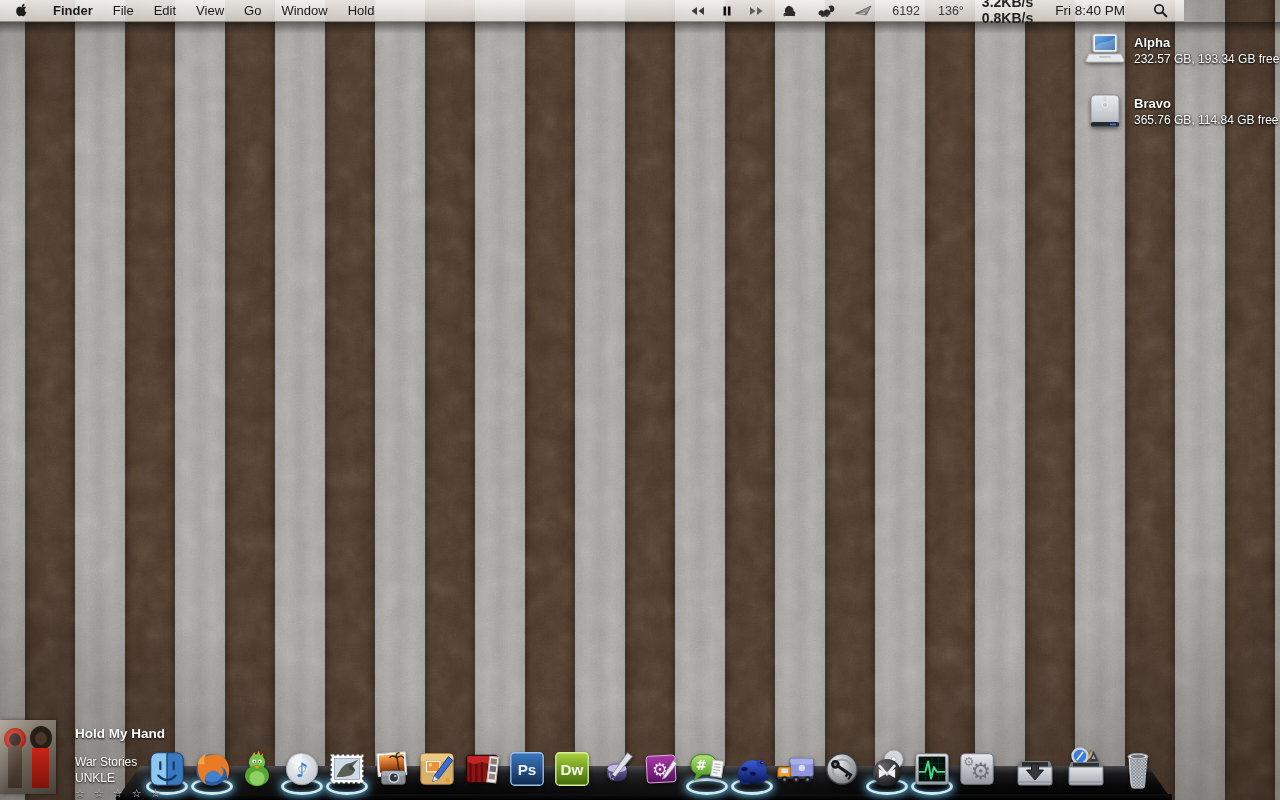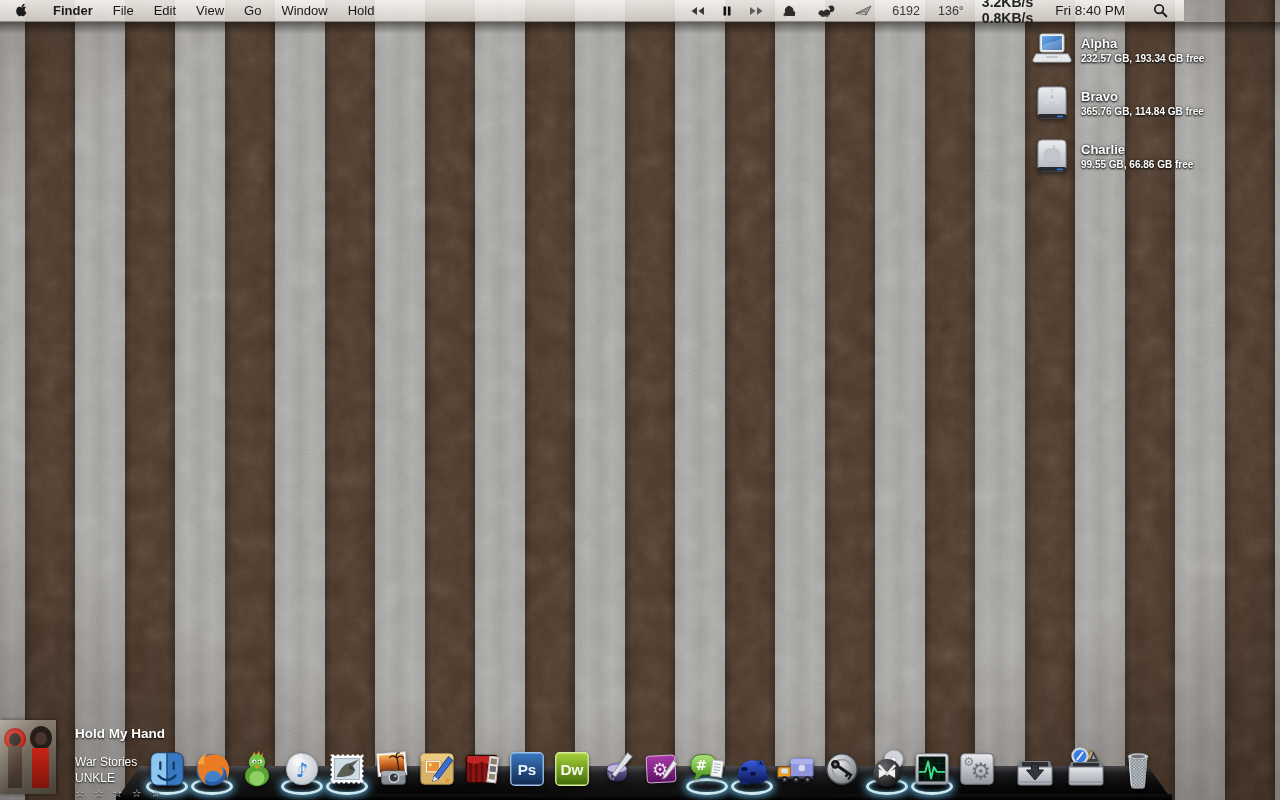--- a/index.html
+++ b/index.html
@@ -28,26 +28,26 @@
   .mb-apple { padding:0 14px 0 16px; display:flex; align-items:center; height:100%; }
   .mb-item { padding:0 10px; height:100%; display:flex; align-items:center; white-space:nowrap; }
   .mb-item.app { font-weight:bold; }
   .mb-right { margin-left:auto; display:flex; align-items:center; height:100%; gap:18px; padding-right:10px; }
   .mb-ico { display:flex; align-items:center; height:100%; }
   .mb-txt { font-size:12.5px; color:#3a3a3a; }
   .mb-net { font-size:14px; line-height:1.12; font-weight:bold; color:#222; text-align:left; letter-spacing:0; }
   .mb-clock { font-size:13.5px; color:#1a1a1a; padding:0 4px;text-align:center; }
 
   
-  .drives { position:absolute; top:30px; left:1031px; z-index:10; display:flex; flex-direction:column; gap:13px; }
+  .drives { position:absolute; top:30px; left:1084px; z-index:10; display:flex; flex-direction:column; gap:21px; }
   .drive { display:flex; align-items:center; gap:8px; }
   .drive-ico { width:42px; height:40px; flex:0 0 auto; filter:drop-shadow(0 2px 2px rgba(0,0,0,0.5)); }
   .drive-txt { color:#fff; text-shadow:0 1px 2px rgba(0,0,0,0.95), 0 0 3px rgba(0,0,0,0.7); white-space:nowrap; }
   .drive-name { font-size:13px; font-weight:bold; }
-  .drive-info { font-size:10px; margin-top:2px;font-weight:bold; }
+  .drive-info { font-size:12px; margin-top:2px; }
 
   
   .nowplaying { position:absolute; left:0; bottom:0; z-index:20; display:flex; }
   .album-art { width:56px; height:74px; position:relative; overflow:hidden;
     background:linear-gradient(160deg,#958a7b,#6b6156 55%,#474138); box-shadow:1px 0 4px rgba(0,0,0,.5); }
   .fig { position:absolute; }
   .halo-red { left:4px; top:8px; width:22px; height:22px; border-radius:50%;
     background:radial-gradient(circle,#e23420 30%,#a21408 70%); }
   .head-dark-l { left:9px; top:13px; width:12px; height:13px; border-radius:50%; background:#2d2420; }
   .body-l { left:8px; top:26px; width:14px; height:42px; background:linear-gradient(#5d4a3c,#3c3028); }
@@ -138,33 +138,20 @@
           <circle cx="14" cy="19" r="1.6" fill="#d5d9de"></circle>
           <circle cx="26" cy="19" r="1.6" fill="#d5d9de"></circle>
         <rect x="6" y="31" width="28" height="4.5" rx="1.6" fill="#272b30"></rect>
         <rect x="25" y="32.6" width="6" height="1.6" fill="#2f7de2"></rect>
       </svg>
       <div class="drive-txt">
         <div class="drive-name">Bravo</div>
         <div class="drive-info">365.76 GB, 114.84 GB free</div>
       </div>
     </div>
-    <div class="drive">
-      <svg class="drive-ico" viewBox="0 0 40 40">
-        <rect x="6" y="4" width="28" height="31" rx="4" fill="url(#gdrv)" stroke="#8f959c"></rect>
-        <path d="M20 13.5 c3.6-2.2 7.5 0.4 7.5 4.7 c0 4.2-2.6 8.3-5.2 8.3 c-1 0-1.4-0.5-2.3-0.5 c-0.9 0-1.3 0.5-2.3 0.5 c-2.6 0-5.2-4.1-5.2-8.3 c0-4.3 3.9-6.9 7.5-4.7 Z" fill="#c2c7cd" stroke="#a8adb4" stroke-width="0.6"></path>
-        <path d="M20 13 c-0.1-2.2 1.1-3.6 3.2-4.2 c0.2 2.2-1 3.7-3.2 4.2 Z" fill="#c2c7cd"></path>
-        <rect x="6" y="31" width="28" height="4.5" rx="1.6" fill="#272b30"></rect>
-        <rect x="25" y="32.6" width="6" height="1.6" fill="#2f7de2"></rect>
-      </svg>
-      <div class="drive-txt">
-        <div class="drive-name">Charlie</div>
-        <div class="drive-info">99.55 GB, 66.86 GB free</div>
-      </div>
-    </div>
   </div>
 
   <div class="nowplaying">
     <div class="album-art">
       <div class="fig halo-red"></div>
         <div class="fig head-dark-l"></div>
         <div class="fig body-l"></div>
       <div class="fig halo-dark"></div>
         <div class="fig head-dark-r"></div>
         <div class="fig body-r"></div>

